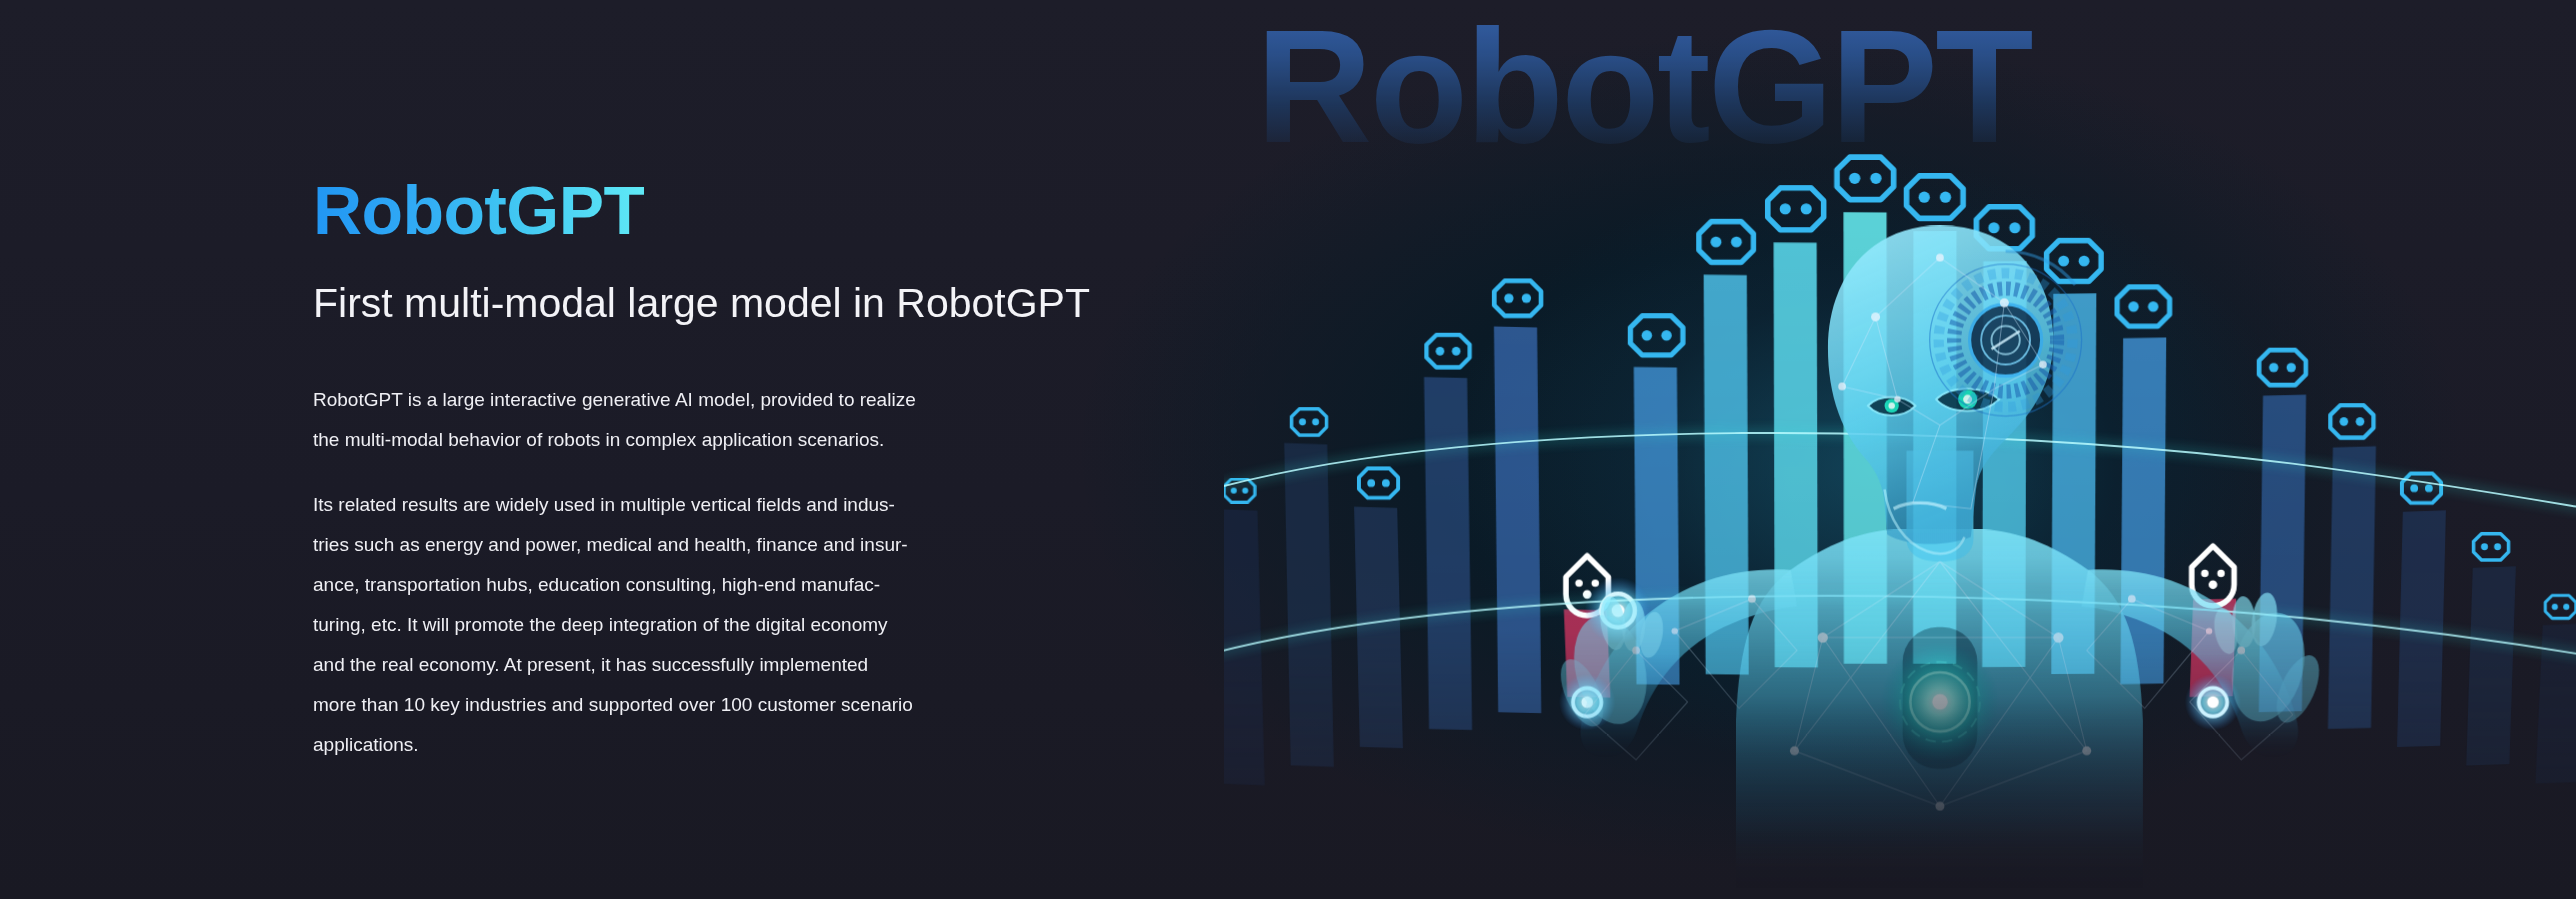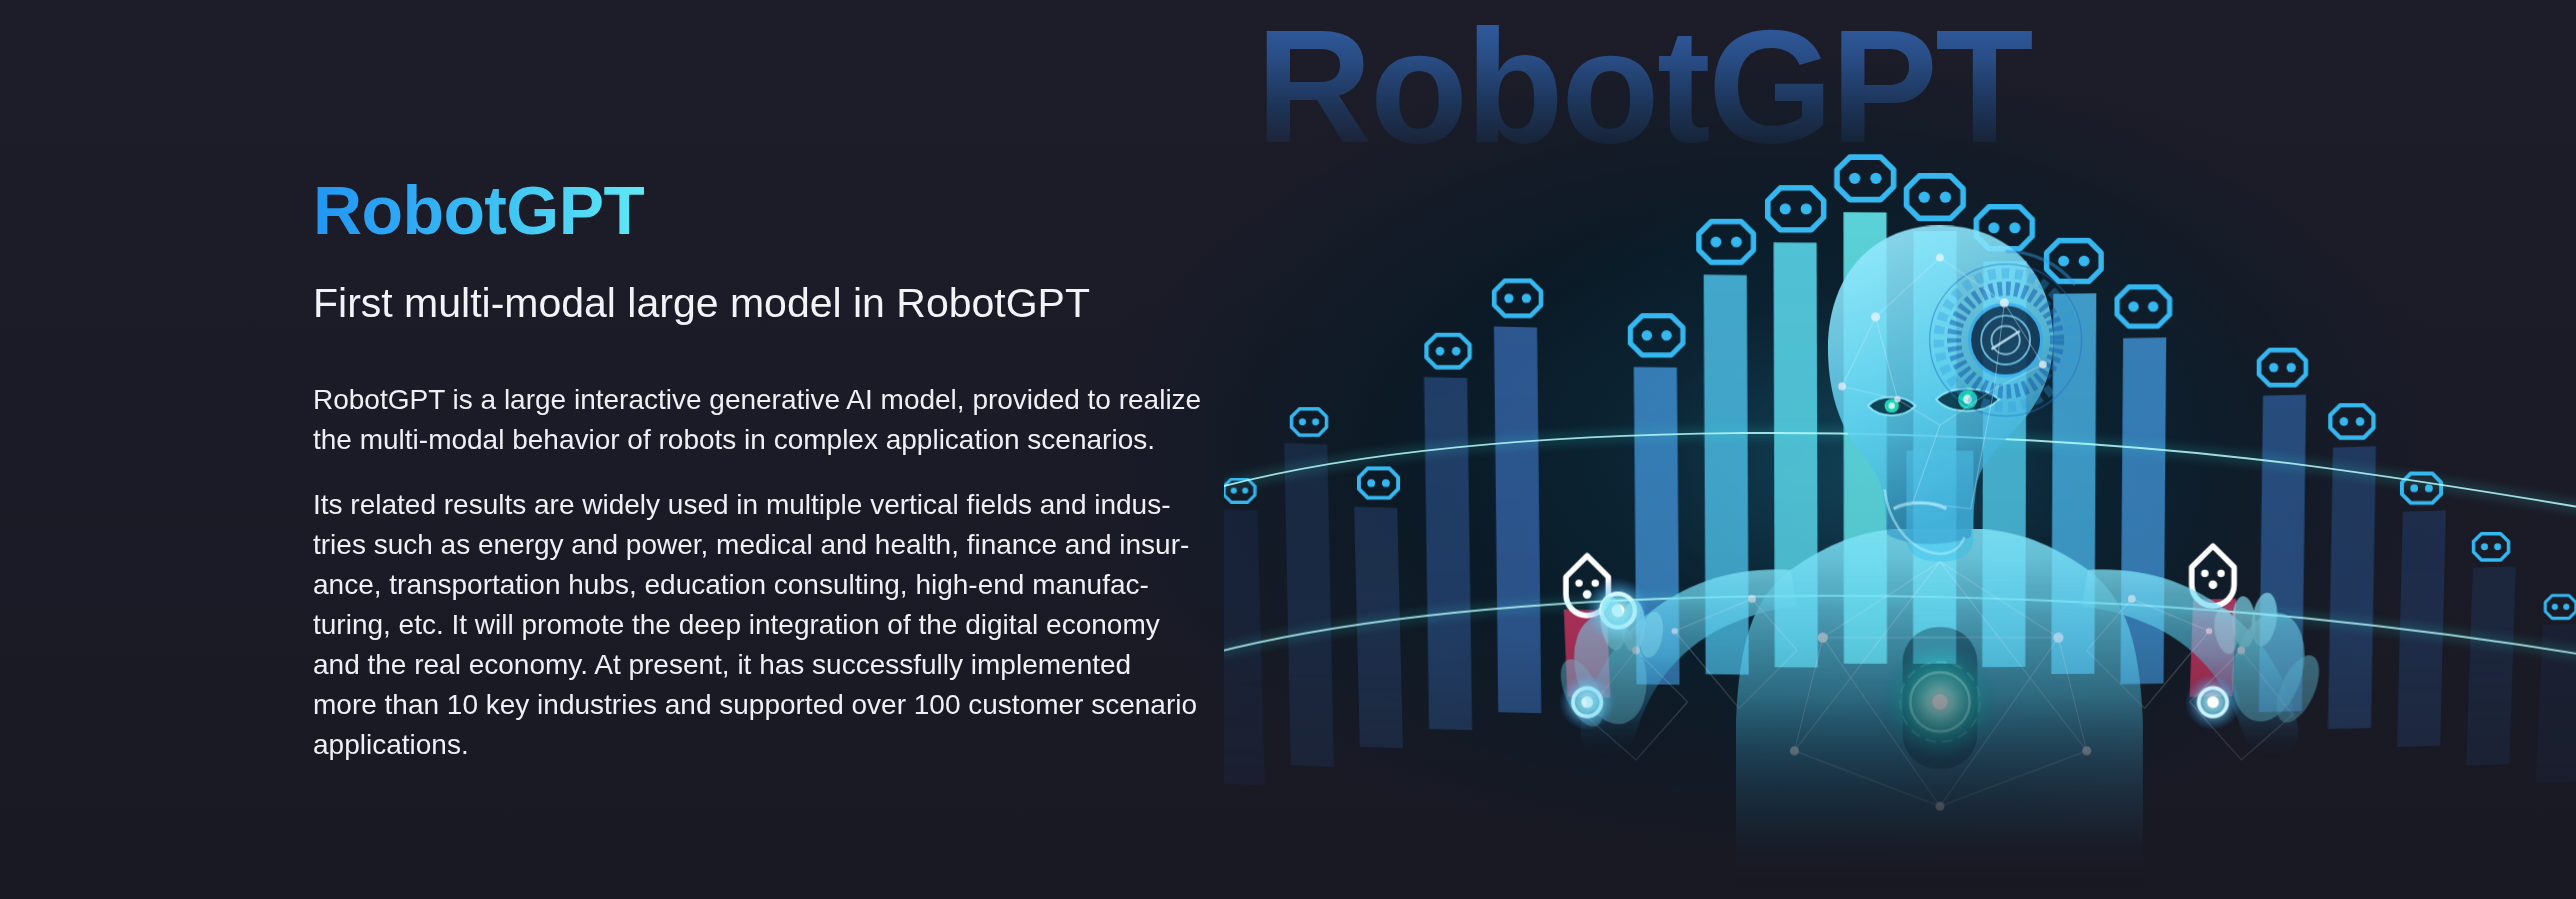--- a/index.html
+++ b/index.html
@@ -31,21 +31,21 @@
   }
   #subtitle{
     position:absolute; left:0; top:281px;
     font-size:41px; font-weight:400; color:#f3f3f7;
     line-height:1.12; white-space:nowrap;
   }
   #body-copy{
     position:absolute; left:0; top:380px; width:902px;
   }
   .para{
-    font-size:28px; line-height:40px; color:#efeff4;
+    font-size:19px; line-height:40px; color:#efeff4;
     font-weight:400; margin-bottom:24.5px; white-space:pre-line;
   }
   .para:last-child{ margin-bottom:0; }
 
   
   #art{
     position:absolute; left:1224px; top:0; width:1352px; height:899px;
     overflow:hidden;
   }
   #art-glow{

